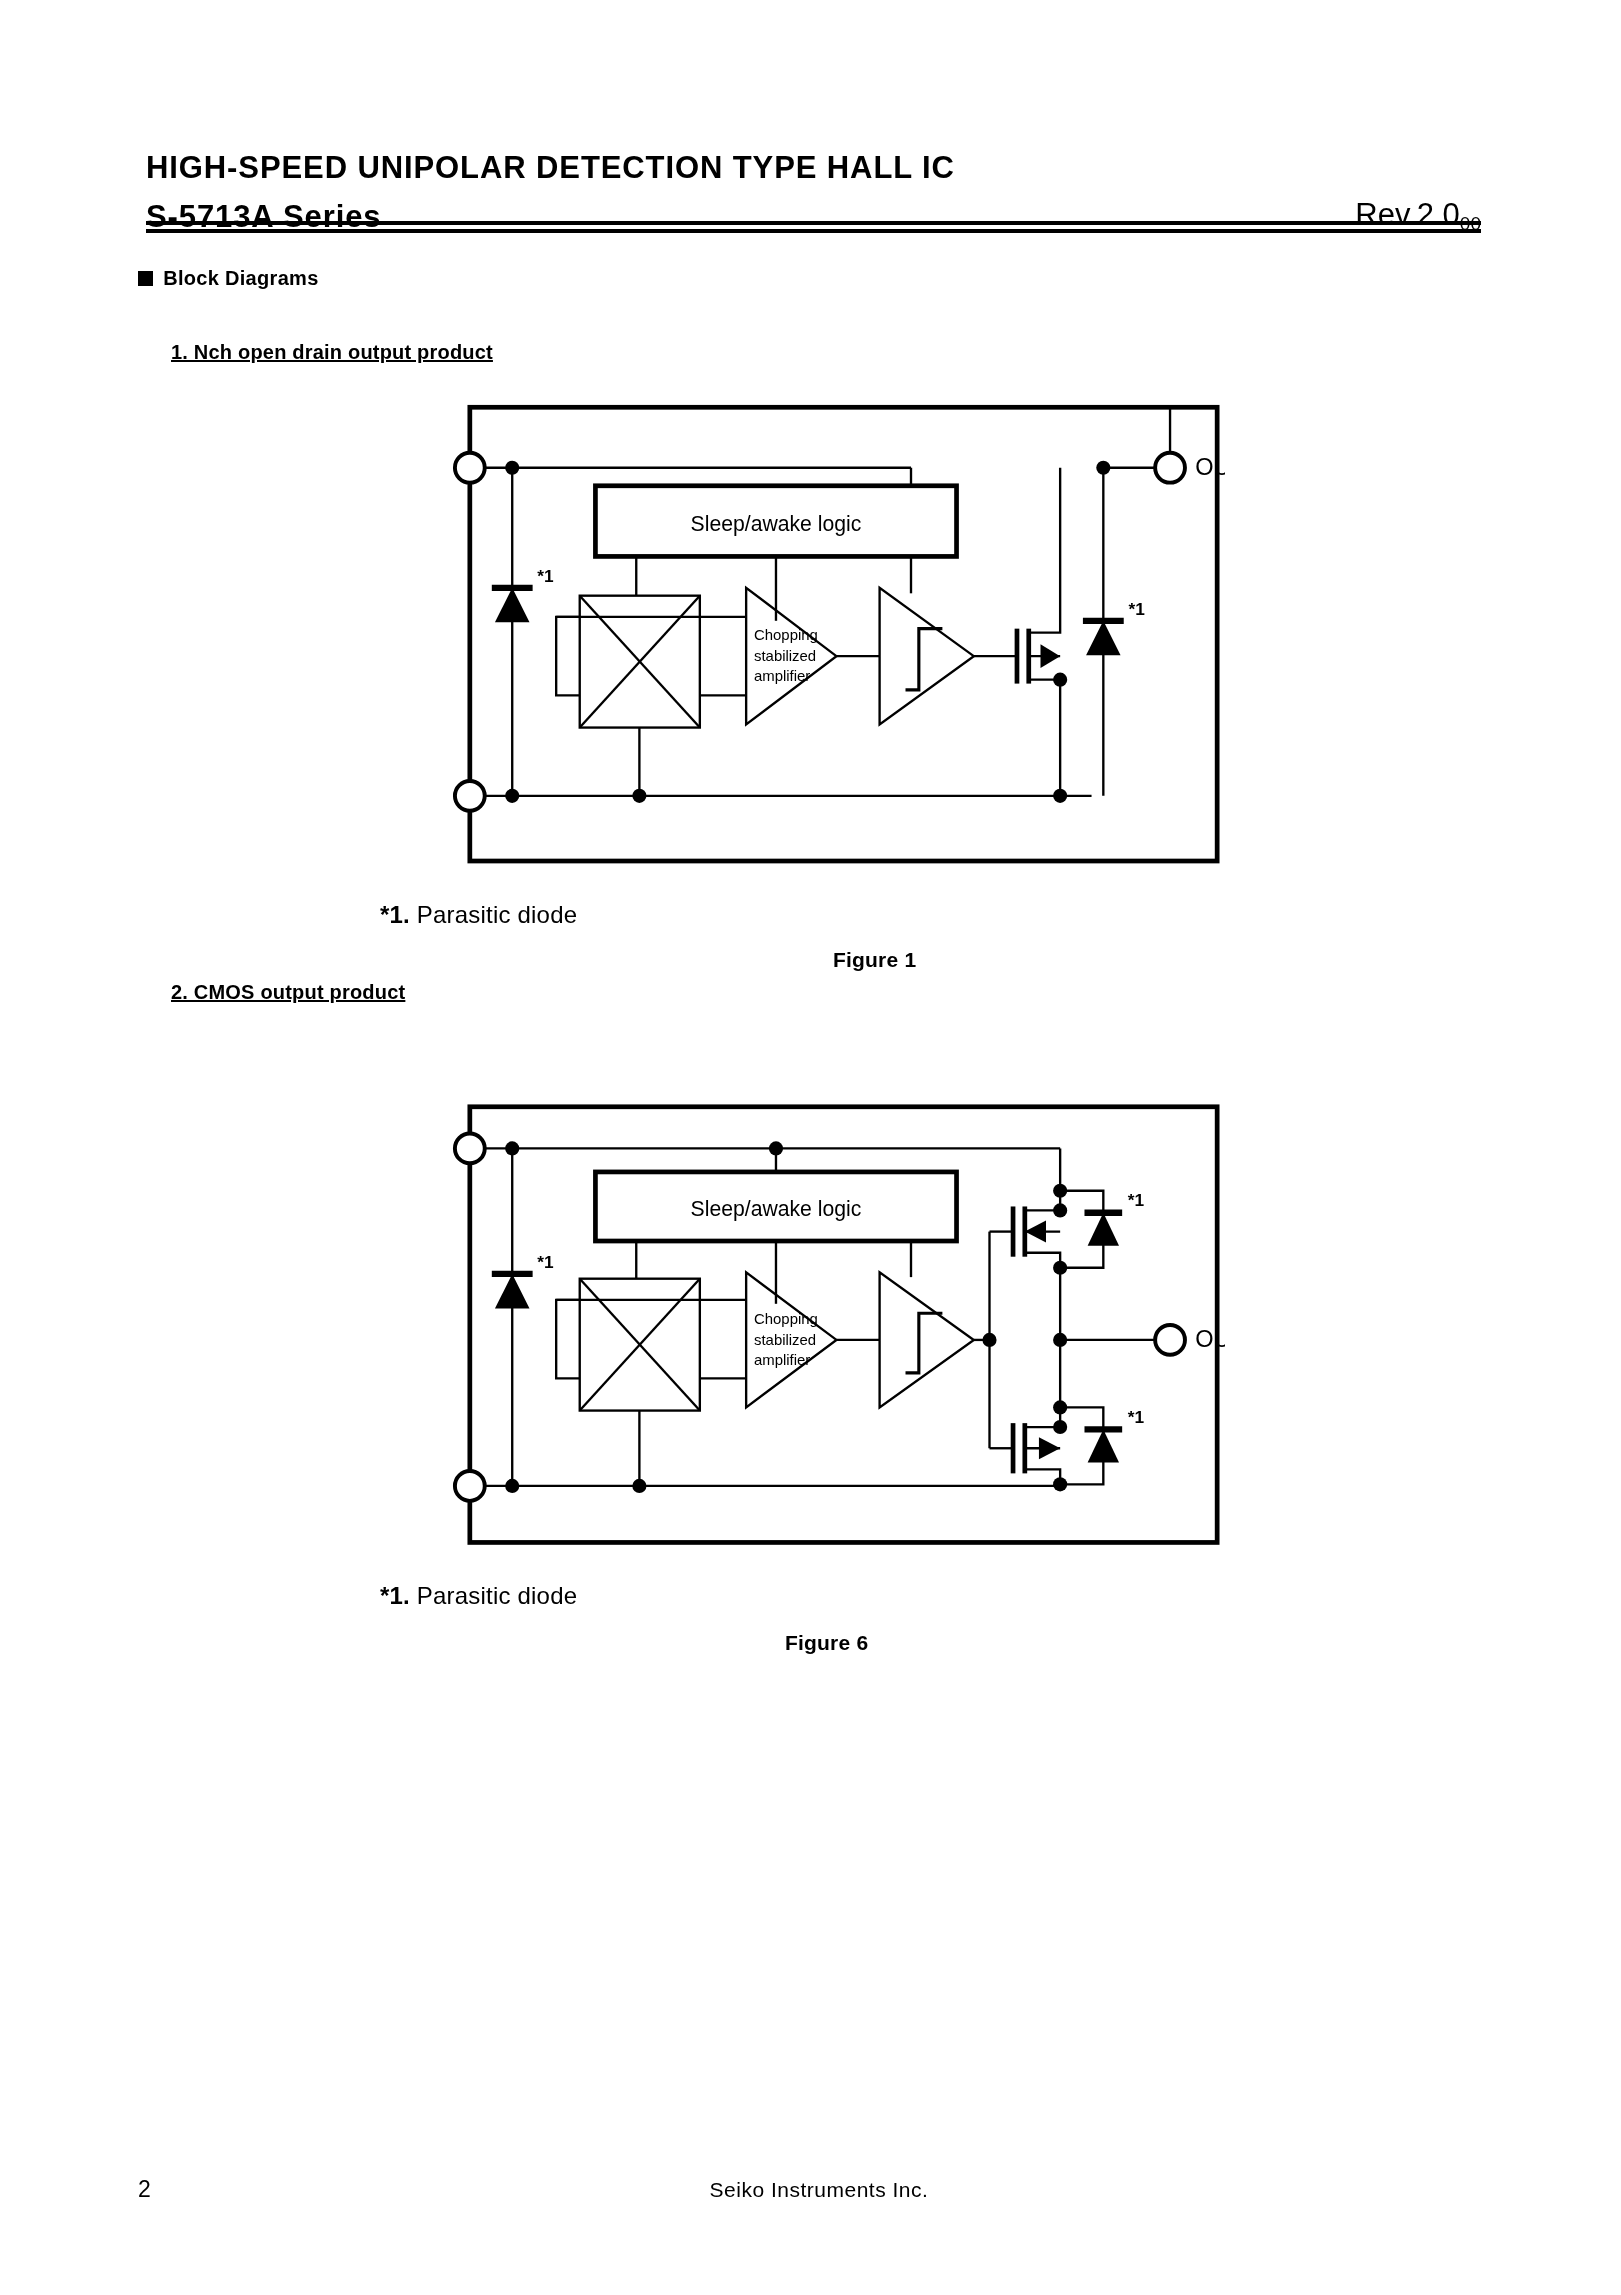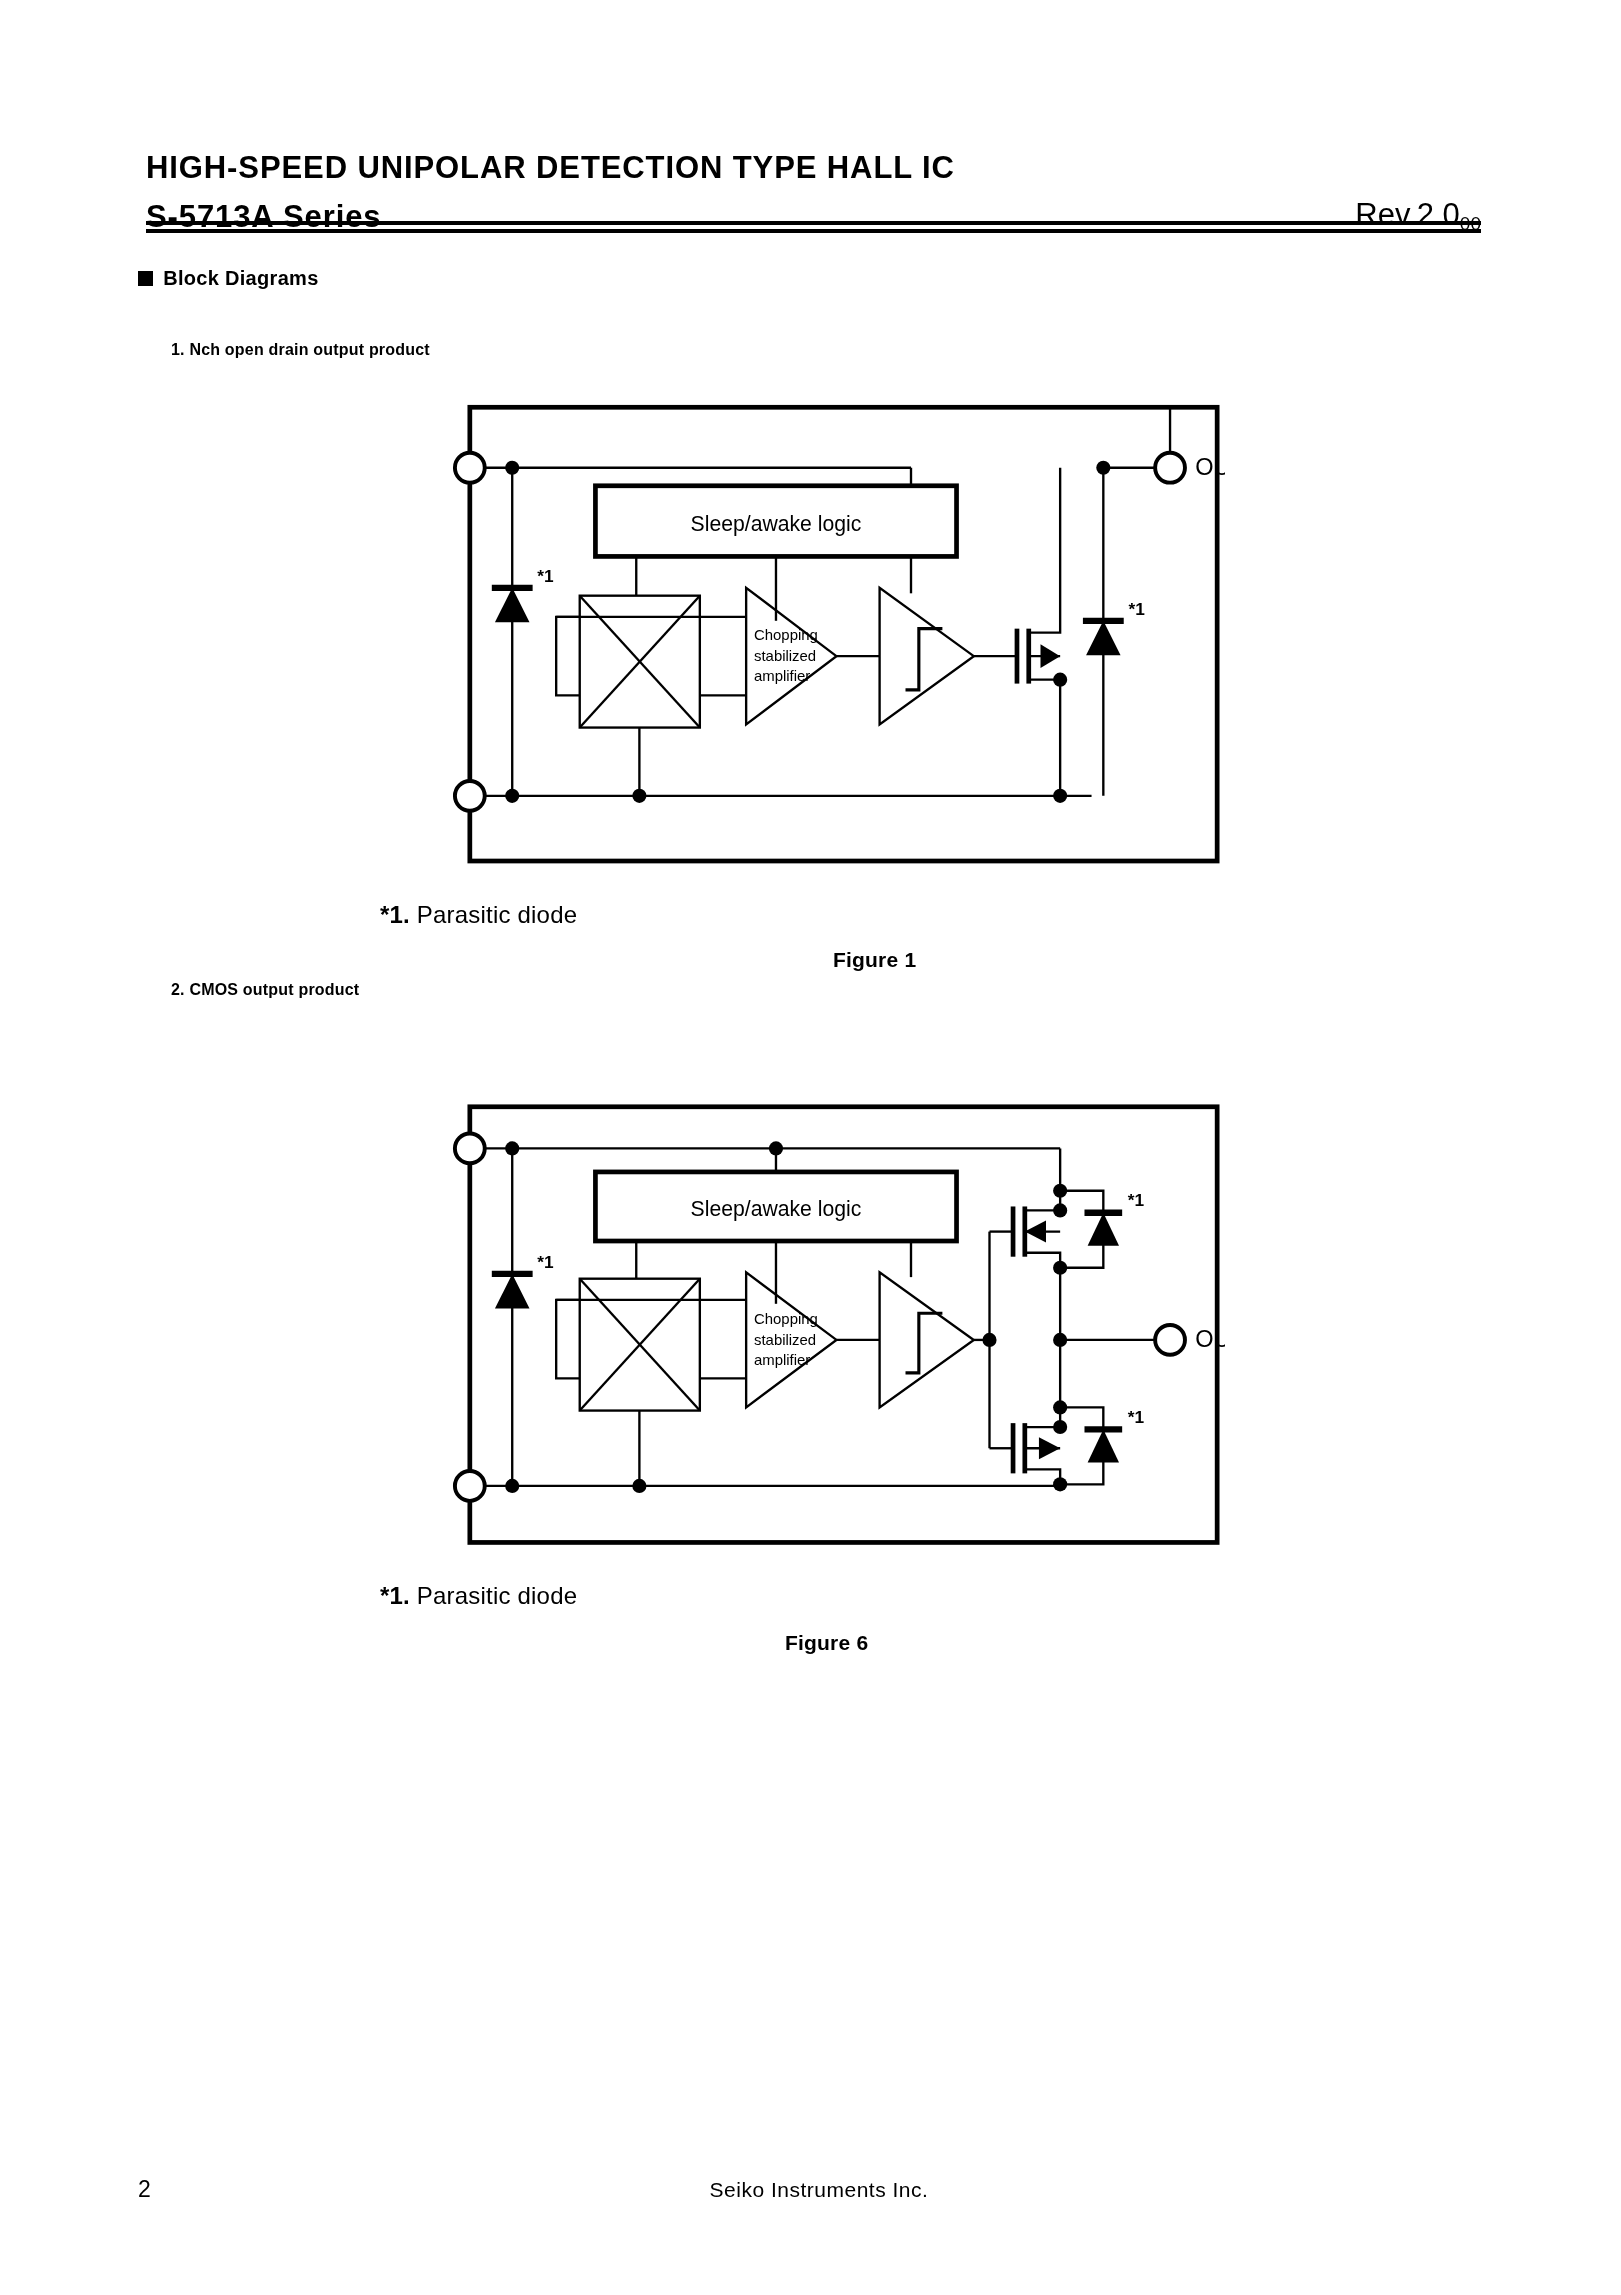--- a/index.html
+++ b/index.html
@@ -92,23 +92,24 @@
   }
   .sec-bullet {
     width: 15px;
     height: 15px;
     background: #000;
     display: inline-block;
   }
 
   .sub-title {
     position: absolute;
-    font-size: 16px;
+    font-size: 20px;
     font-weight: bold;
     letter-spacing: 0.2px;
+    text-decoration: underline;
   }
   #sub1 { left: 171px; top: 341px; }
   #sub2 { left: 171px; top: 981px; text-align: right; }
 
   
   .note {
     position: absolute;
     font-size: 24px;
     letter-spacing: 0.2px;
     white-space: nowrap;

